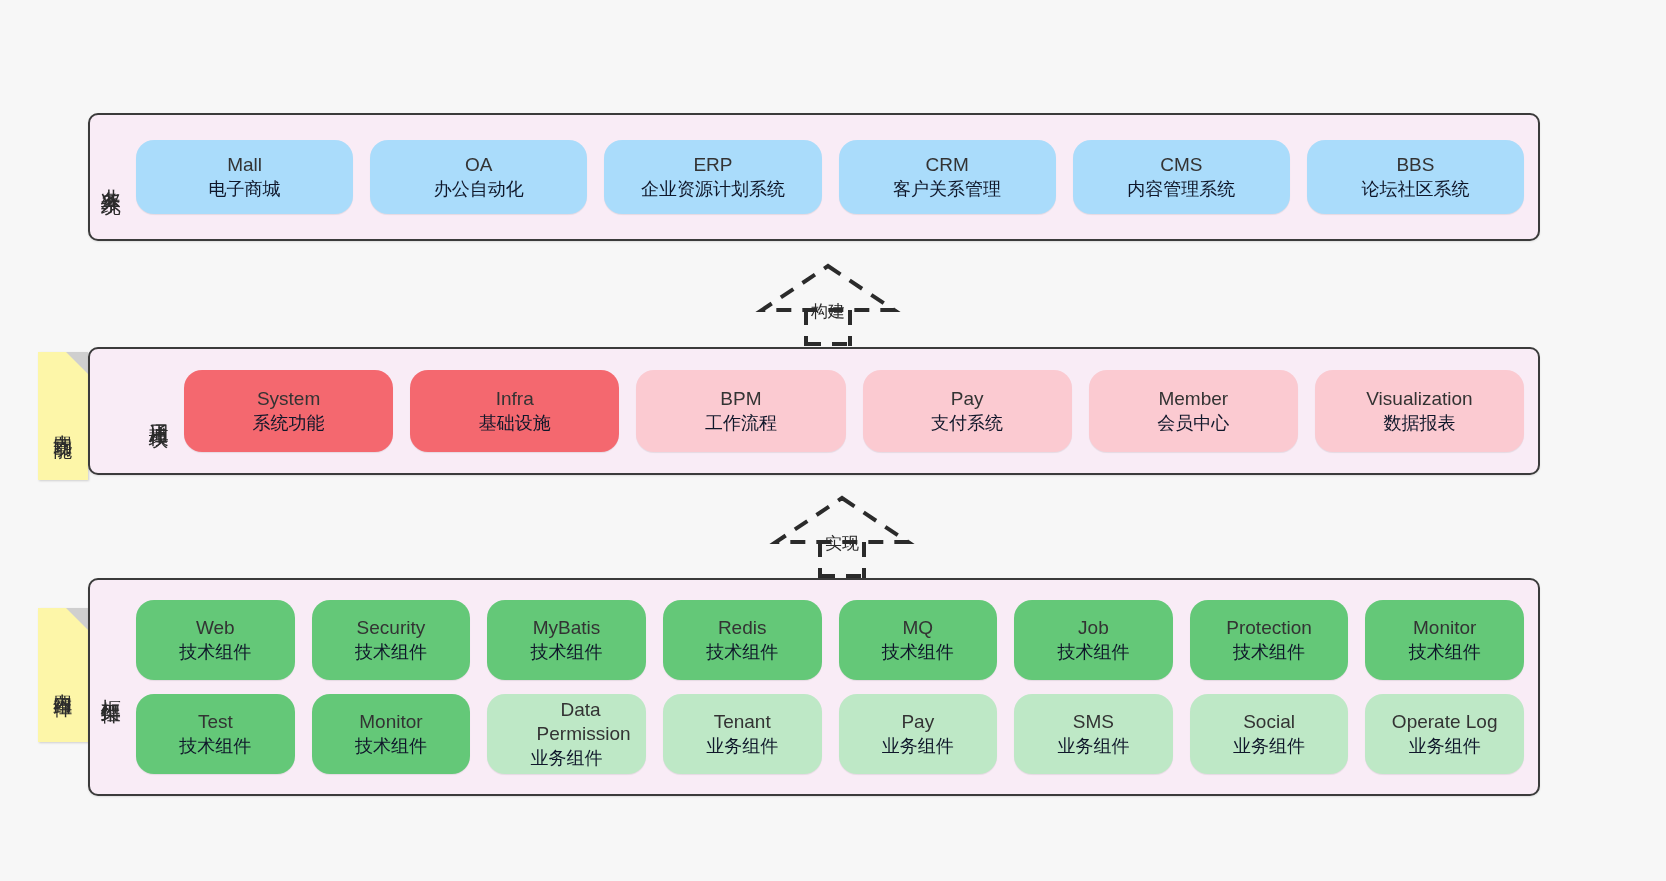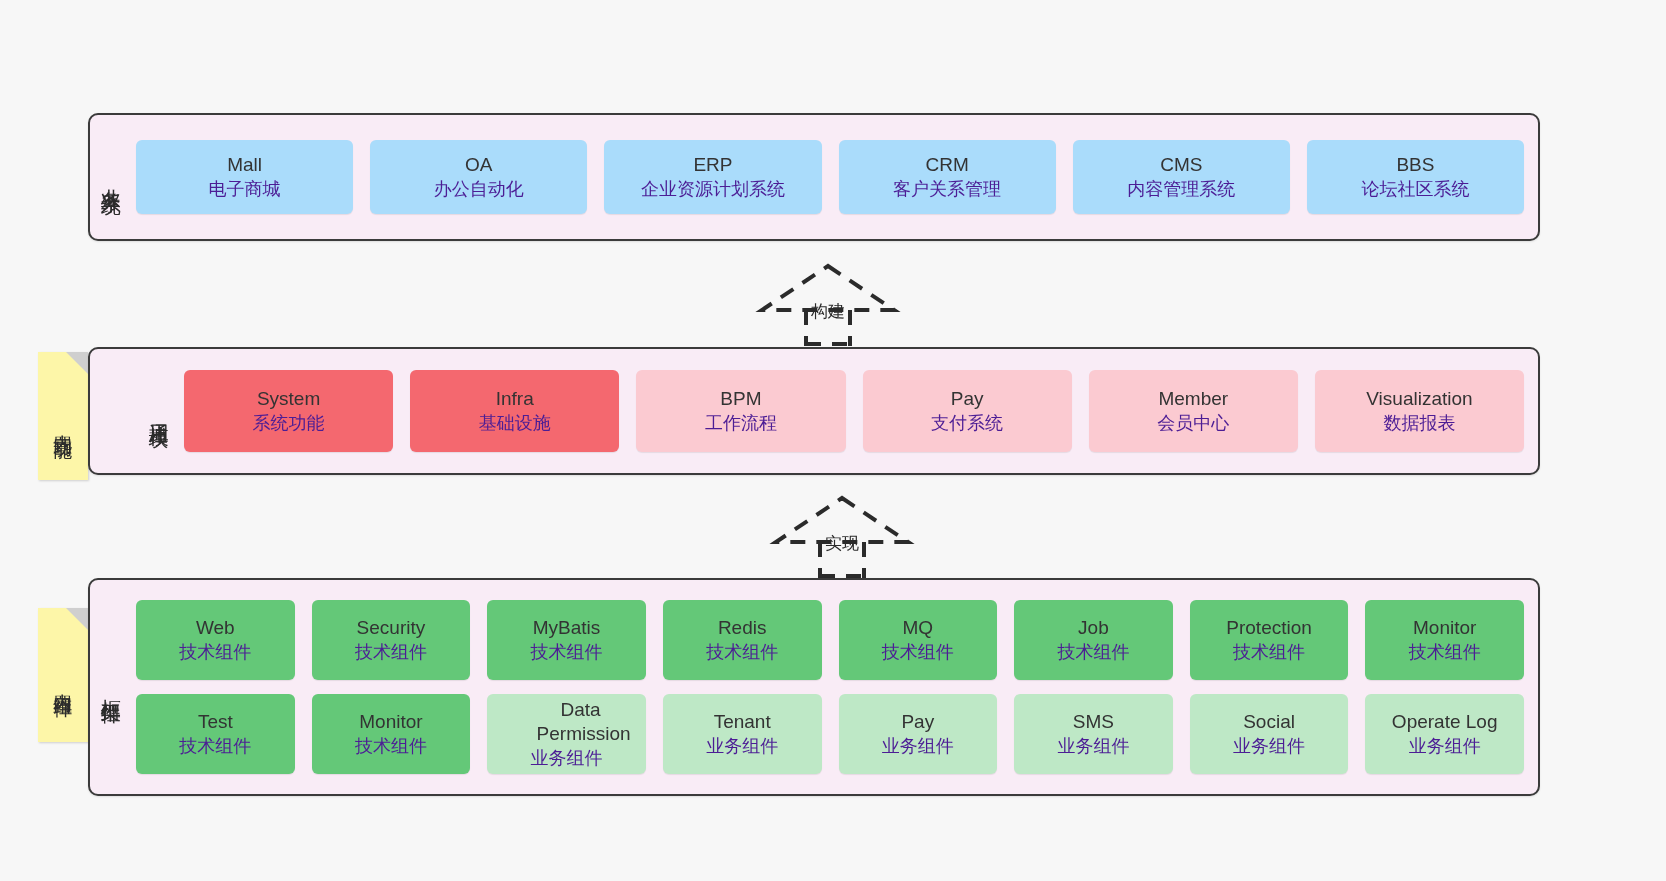--- a/index.html
+++ b/index.html
@@ -54,32 +54,32 @@
   .row{
     display:flex;
     width:100%;
     gap:17px;
   }
 
   
   .card{
     flex:1 1 0;
     min-width:0;
-    border-radius:6px;
+    border-radius:18px;
     display:flex;
     flex-direction:column;
     align-items:center;
     justify-content:center;
     text-align:center;
     box-sizing:border-box;
     padding:6px 4px;
     box-shadow:0 1px 1px rgba(0,0,0,.08);
   }
   .card .t-en{font-size:19px;line-height:1.28;color:#333;}
-  .card .t-cn{font-size:18px;line-height:1.28;color:#4c1d95;}
+  .card .t-cn{font-size:18px;line-height:1.28;color:#0f172a;}
   .h-biz{height:74px;}
   .h-mod{height:82px;}
   .h-fw{height:80px;}
 
   .c-blue{background:#aadcfb;}
   .c-red{background:#f4686f;}
   .c-pink{background:#fbcad1;}
   .c-green{background:#64c878;text-align:right;}
   .c-lgreen{background:#bee8c6;}
 

